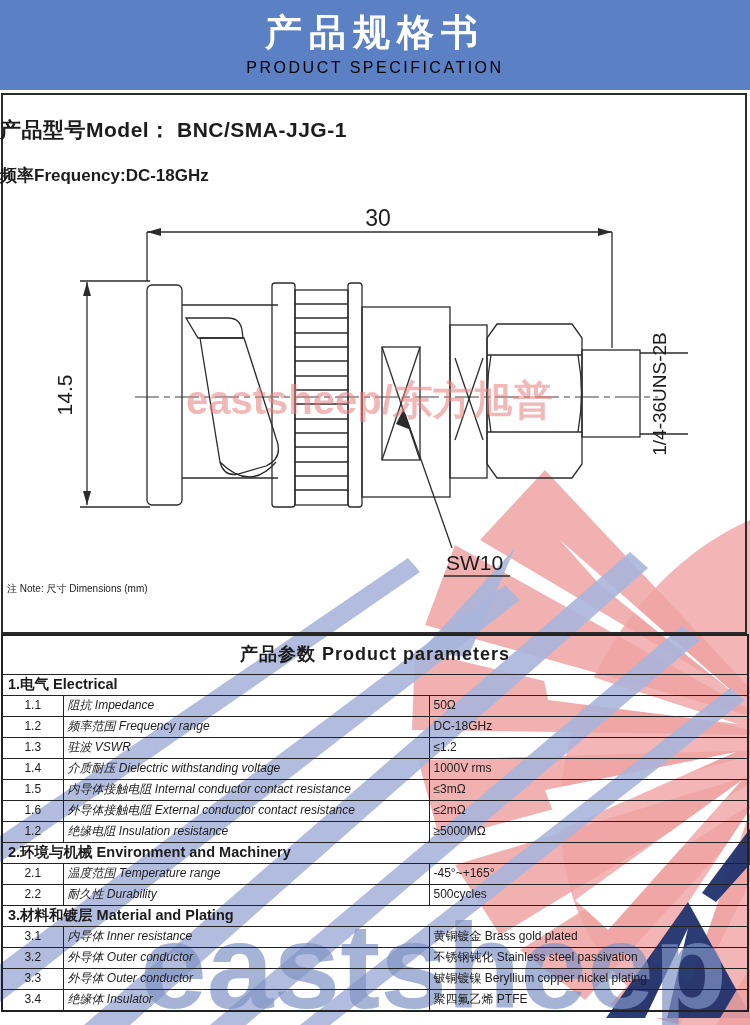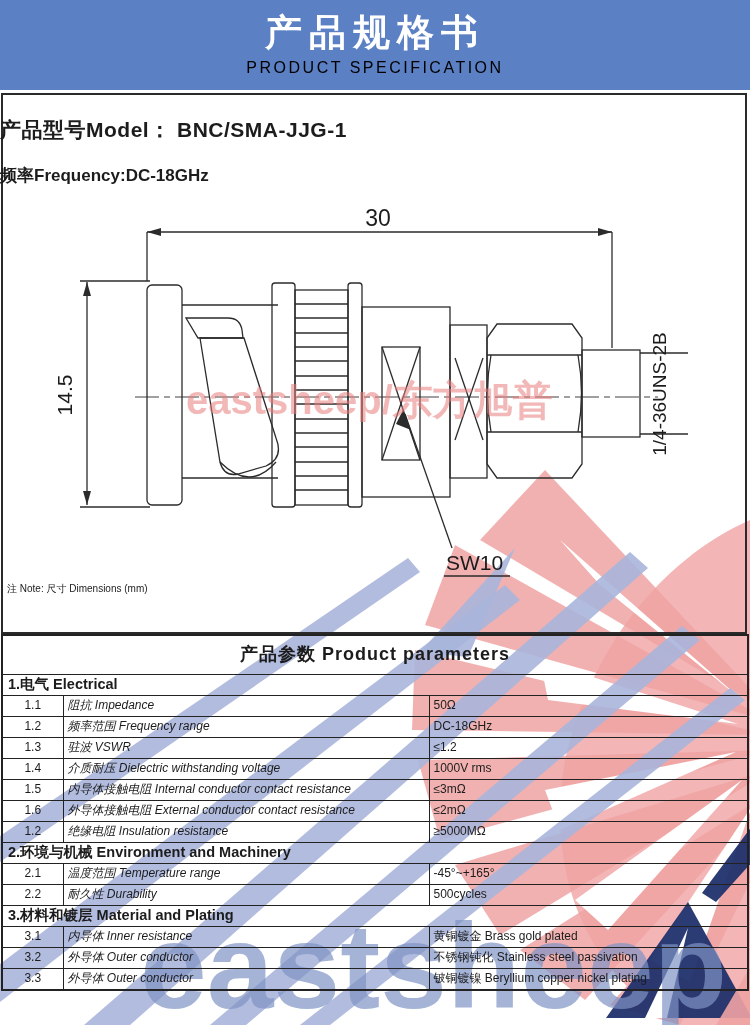--- a/index.html
+++ b/index.html
@@ -235,14 +235,19 @@
   <tr>
         <td class="c-no">3.2</td>
         <td class="c-label">外导体 Outer conductor</td>
         <td class="c-val">不锈钢钝化 Stainless steel passivation</td>
       </tr>
   <tr>
         <td class="c-no">3.3</td>
         <td class="c-label">外导体 Outer conductor</td>
         <td class="c-val">铍铜镀镍 Beryllium copper nickel plating</td>
       </tr>
+  <tr>
+        <td class="c-no">3.4</td>
+        <td class="c-label">绝缘体 Insulator</td>
+        <td class="c-val">聚四氟乙烯 PTFE</td>
+      </tr>
 </tbody>
   </table>
 
 </body></html>

